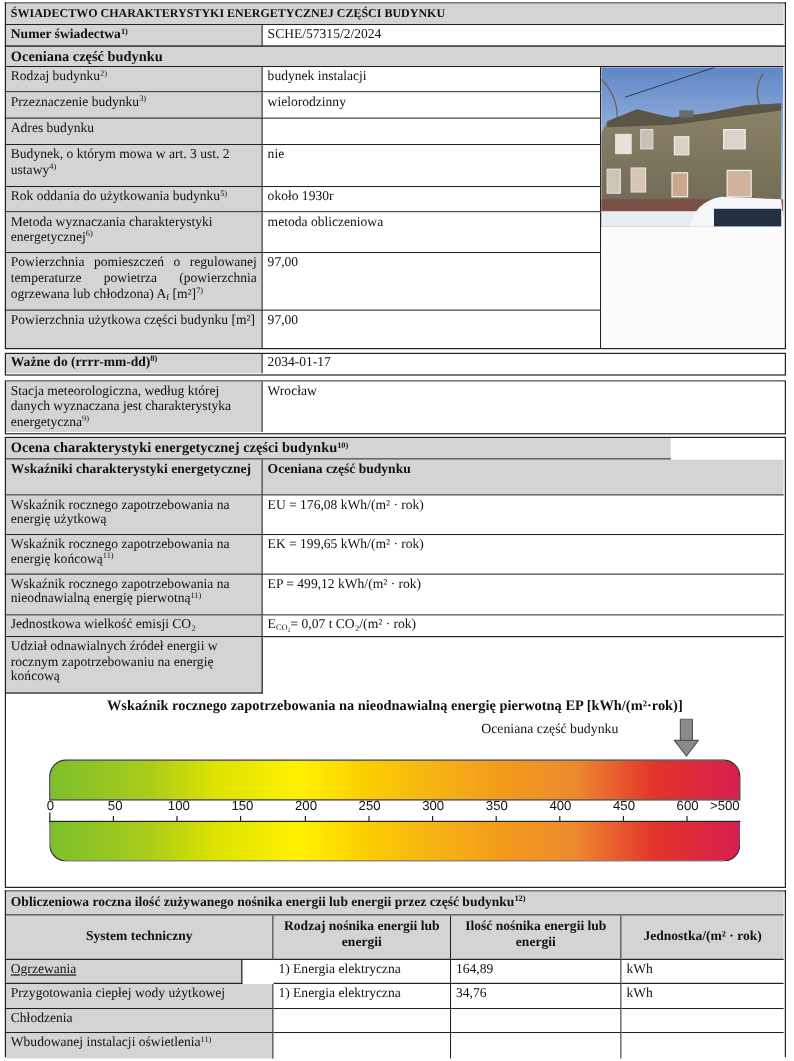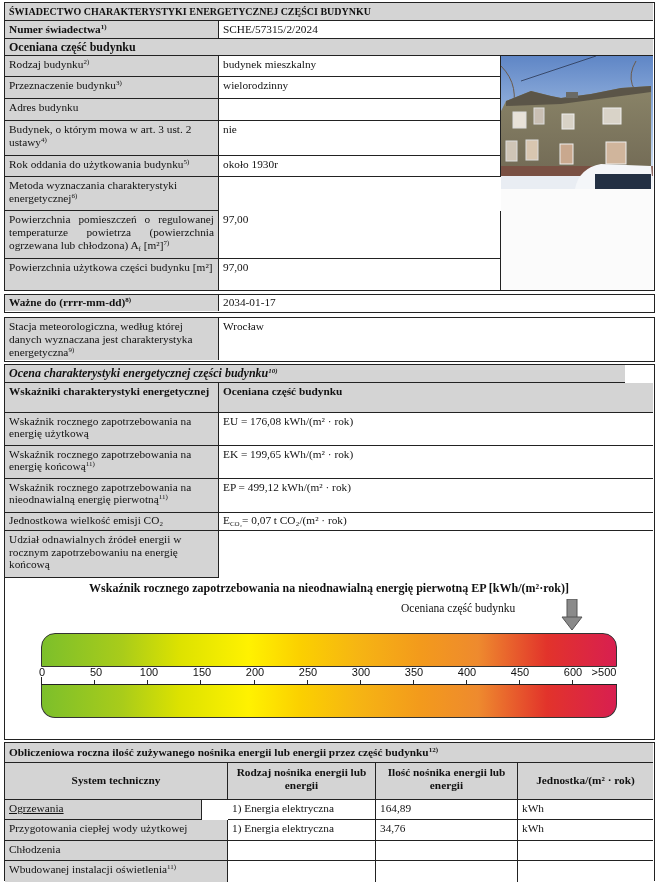--- a/index.html
+++ b/index.html
@@ -37,21 +37,21 @@
 
 <div class="box" style="left:4px; top:38px; width:651px; height:253px;">
   <div class="cell lbl b" style="left:0; top:0; width:648px; height:17px; border-right:none; font-size:12px;">
     <span>Oceniana część budynku</span>
   </div>
 
   <div class="cell lbl" style="left:0; top:17px; width:214px; height:21px;">
     <span>Rodzaj budynku</span><sup>2)</sup>
   </div>
   <div class="cell val" style="left:214px; top:17px; width:282px; height:21px;">
-    <span>budynek mieszkalny</span>
+    <span>budynek instalacji</span>
   </div>
 
   <div class="cell lbl" style="left:0; top:38px; width:214px; height:22px;">
     <span>Przeznaczenie budynku</span><sup>3)</sup>
   </div>
   <div class="cell val" style="left:214px; top:38px; width:282px; height:22px;">
     <span>wielorodzinny</span>
   </div>
 
   <div class="cell lbl" style="left:0; top:60px; width:214px; height:22px;">
@@ -70,20 +70,23 @@
 
   <div class="cell lbl" style="left:0; top:117px; width:214px; height:21px;">
     <span>Rok oddania do użytkowania budynku</span><sup>5)</sup>
   </div>
   <div class="cell val" style="left:214px; top:117px; width:282px; height:21px;">
     <span>około 1930r</span>
   </div>
 
   <div class="cell lbl" style="left:0; top:138px; width:214px; height:34px;">
     <span>Metoda wyznaczania charakterystyki energetycznej</span><sup>6)</sup>
+  </div>
+  <div class="cell val" style="left:214px; top:138px; width:282px; height:34px;">
+    <span>metoda obliczeniowa</span>
   </div>
 
   <div class="cell lbl" style="left:0; top:172px; width:214px; height:48px; text-align:justify;">
     <span>Powierzchnia pomieszczeń o regulowanej temperaturze powietrza (powierzchnia ogrzewana lub chłodzona) A</span><sub>f</sub><span> [m²]</span><sup>7)</sup>
   </div>
   <div class="cell val" style="left:214px; top:172px; width:282px; height:48px;">
     <span>97,00</span>
   </div>
 
   <div class="cell lbl" style="left:0; top:220px; width:214px; height:31px; border-bottom:none;">
@@ -141,21 +144,21 @@
 <div class="box" style="left:4px; top:317px; width:651px; height:45px;">
   <div class="cell lbl" style="left:0; top:0; width:214px; height:42px; border-bottom:none;">
     <span>Stacja meteorologiczna, według której danych wyznaczana jest charakterystyka energetyczna</span><sup>9)</sup>
   </div>
   <div class="cell val" style="left:214px; top:0; width:434px; height:42px; border-right:none; border-bottom:none;">
     <span>Wrocław</span>
   </div>
 </div>
 
 <div class="box" style="left:4px; top:364px; width:651px; height:376px;">
-  <div class="cell lbl b" style="left:0; top:0; width:620px; height:18px; border-right:none; font-size:12px;font-style:italic;">
+  <div class="cell lbl b" style="left:0; top:0; width:554px; height:18px; border-right:none; font-size:12px;">
     <span>Ocena charakterystyki energetycznej części budynku</span><sup>10)</sup>
   </div>
   <div class="cell lbl b" style="left:0; top:18px; width:214px; height:30px; line-height:12px;">
     <span>Wskaźniki charakterystyki energetycznej</span>
   </div>
   <div class="cell lbl b" style="left:214px; top:18px; width:434px; height:30px; border-right:none;">
     <span>Oceniana część budynku</span>
   </div>
 
   <div class="cell lbl" style="left:0; top:48px; width:214px; height:33px; line-height:12px;">

